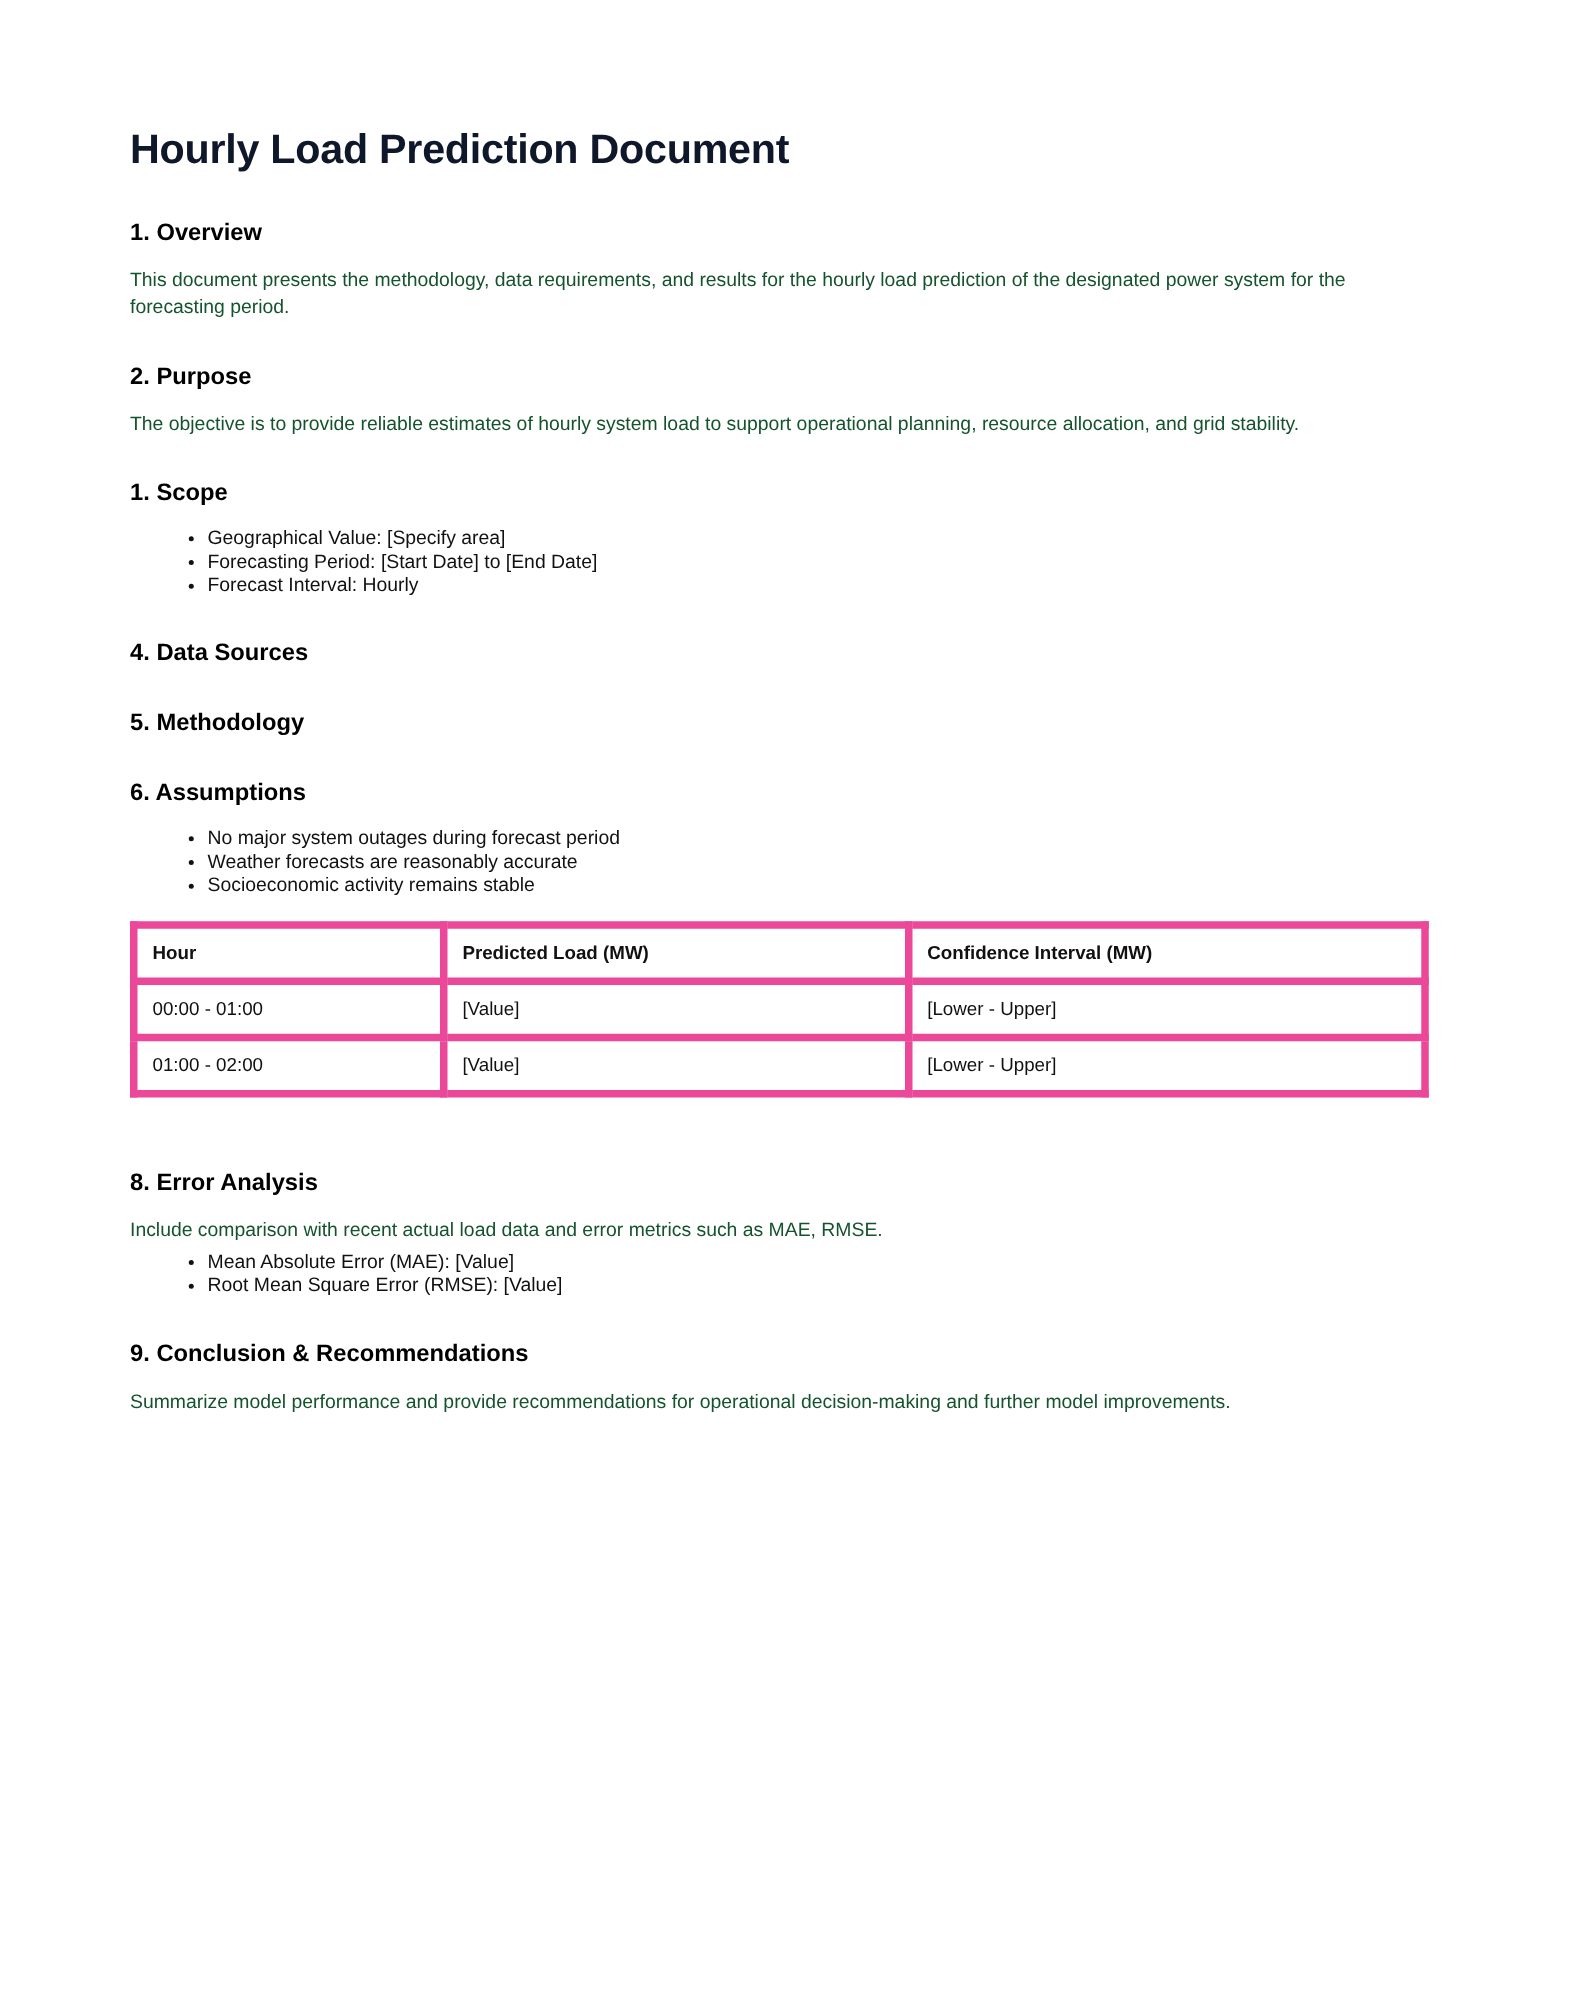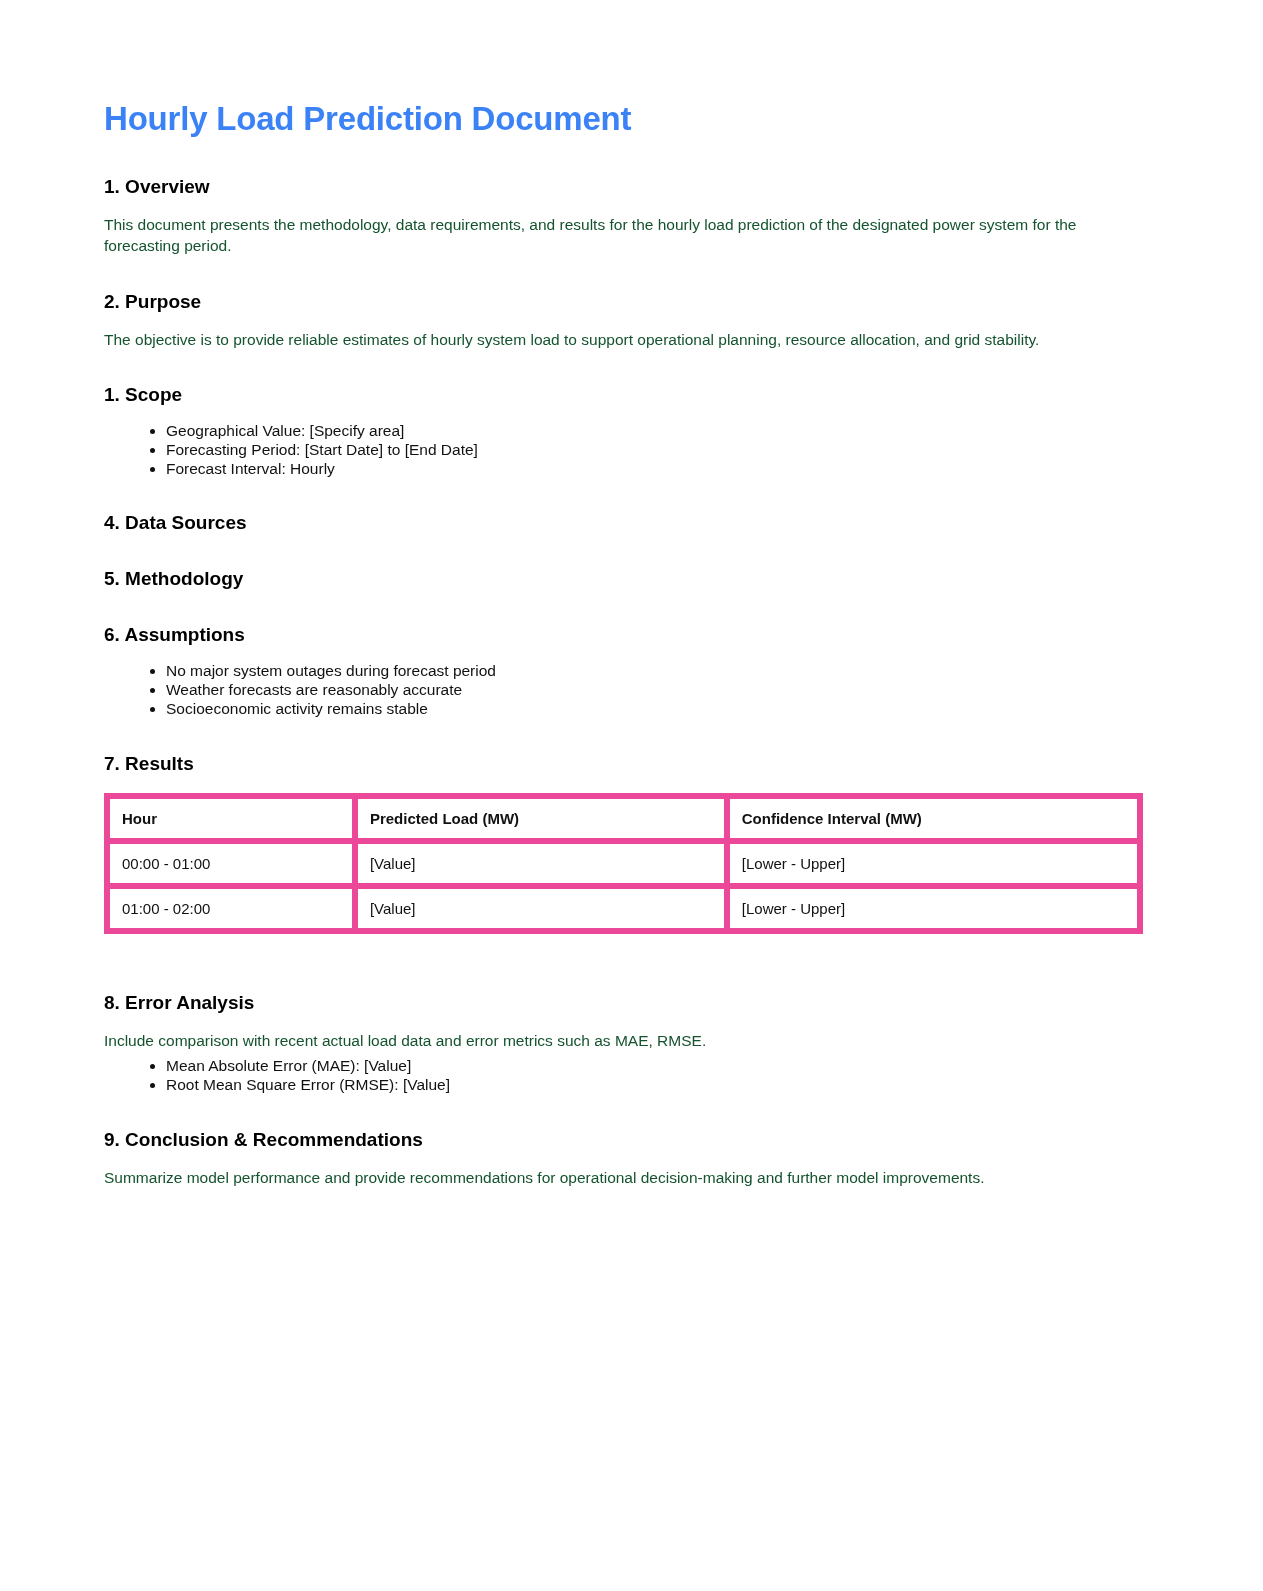--- a/index.html
+++ b/index.html
@@ -16,21 +16,21 @@
     margin: 0 auto;
     background: #ffffff;
     box-sizing: border-box;
     padding: 100px 120px 60px 104px;
     position: relative;
   }
   h1.doc-title {
     font-size: 33px;
     font-weight: bold;
     margin: 0 0 38px 0;
-    color: #3b82f6;
+    color: #0f172a;
     letter-spacing: -0.2px;
   }
   h2.section-title {
     font-size: 19px;
     font-weight: bold;
     margin: 34px 0 16px 0;
     color: #000;
   }
   p.body-text {
     font-size: 15.5px;
@@ -100,21 +100,20 @@
 
   <h2 class="section-title">5. Methodology</h2>
 
   <h2 class="section-title">6. Assumptions</h2>
   <ul class="bullets">
     <li>No major system outages during forecast period</li>
     <li>Weather forecasts are reasonably accurate</li>
     <li>Socioeconomic activity remains stable</li>
   </ul>
 
-  <h2 class="section-title">7. Results</h2>
   <table class="results-table">
     <colgroup>
       <col class="c1">
         <col class="c2">
         <col class="c3">
     </colgroup>
     <thead>
       <tr>
         <th>Hour</th>
         <th>Predicted Load (MW)</th>

